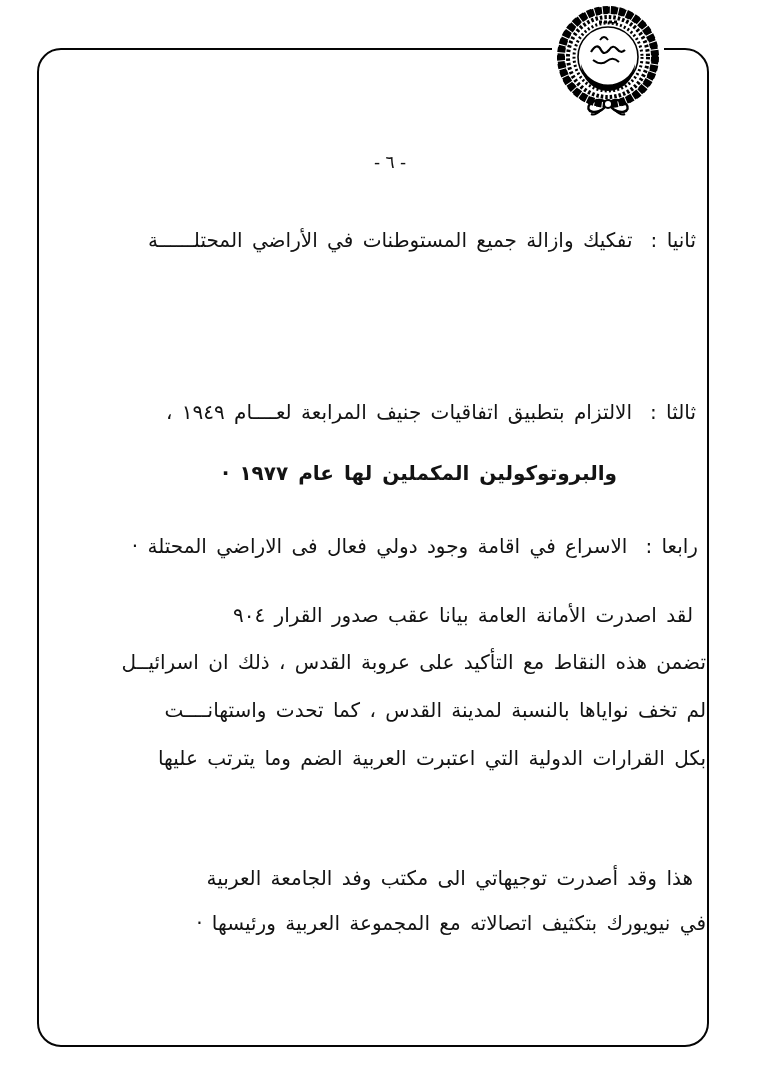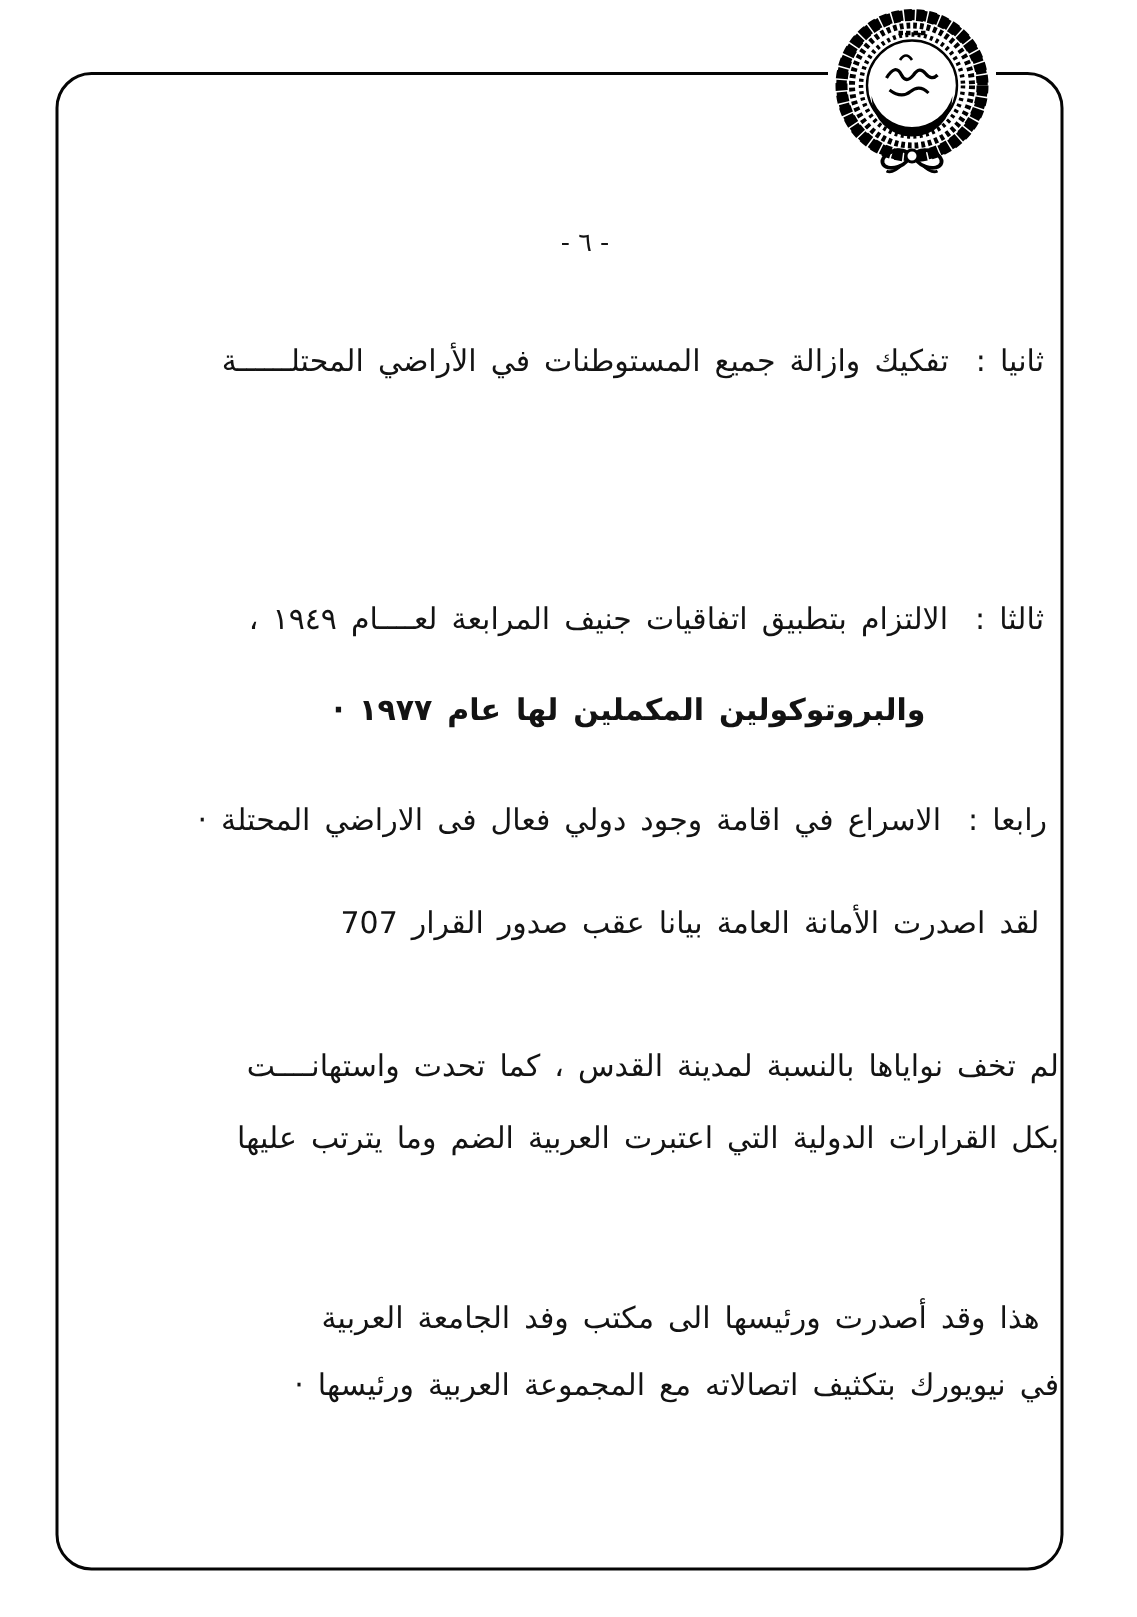--- a/index.html
+++ b/index.html
@@ -97,29 +97,32 @@
   </div>
   <div class="line" style="top:458px; right:141px;font-weight:bold;">
     <span>والبروتوكولين المكملين لها عام ١٩٧٧ ·</span>
   </div>
 
   <div class="line" style="top:519px; right:60px;margin-top:12px;">
     <span class="item-label">رابعا :</span><span>الاسراع في اقامة وجود دولي فعال فى الاراضي المحتلة ·</span>
   </div>
 
   <div class="line" style="top:600px; right:65px;">
-    <span>لقد اصدرت الأمانة العامة بيانا عقب صدور القرار 707</span>
+    <span>لقد اصدرت الأمانة العامة بيانا عقب صدور القرار ٩٠٤</span>
+  </div>
+  <div class="line" style="top:647px; right:52px;">
+    <span>تضمن هذه النقاط مع التأكيد على عروبة القدس ، ذلك ان اسرائيــل</span>
   </div>
   <div class="line" style="top:695px; right:52px;">
     <span>لم تخف نواياها بالنسبة لمدينة القدس ، كما تحدت واستهانــــت</span>
   </div>
   <div class="line" style="top:743px; right:52px;">
     <span>بكل القرارات الدولية التي اعتبرت العربية الضم وما يترتب عليها</span>
   </div>
 
   <div class="line" style="top:863px; right:65px;">
-    <span>هذا وقد أصدرت ورئيسها الى مكتب وفد الجامعة العربية</span>
+    <span>هذا وقد أصدرت توجيهاتي الى مكتب وفد الجامعة العربية</span>
   </div>
   <div class="line" style="top:908px; right:52px;">
     <span>في نيويورك بتكثيف اتصالاته مع المجموعة العربية ورئيسها ·</span>
   </div>
 
 </div>
 
 </body></html>

